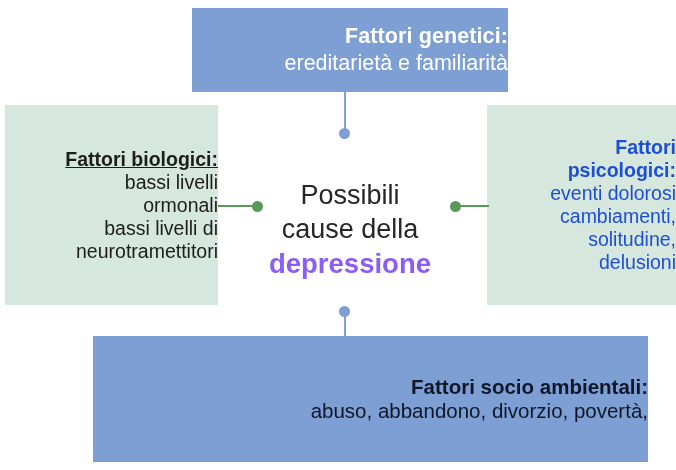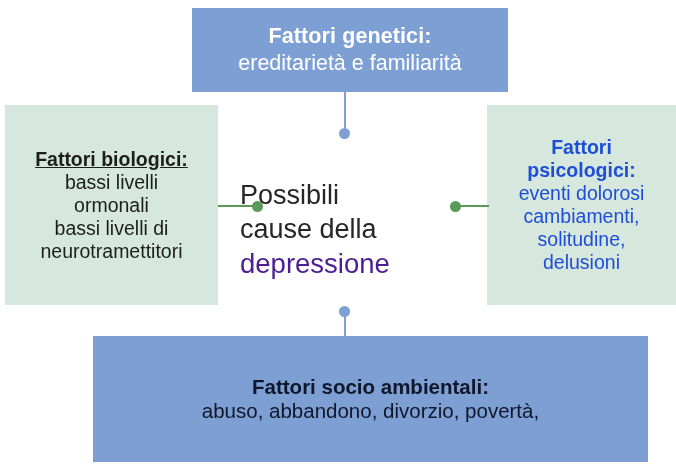--- a/index.html
+++ b/index.html
@@ -18,21 +18,21 @@
     width: 676px;
     height: 470px;
     background: #ffffff;
   }
 
   .box {
     position: absolute;
     box-sizing: border-box;
     display: flex;
     flex-direction: column;
-    align-items: center;
+    align-items: flex-end;
     justify-content: center;
     text-align: center;
     line-height: 1.18;
   }
   .box .title {
     font-weight: bold;
     display: block;
   }
   .box .body {
     display: block;
@@ -86,31 +86,32 @@
     background: #7e9fd4;
     color: #0f172a;
     font-size: 20.5px;
   }
   #box-socio .title { font-size: 20.5px; }
   #box-socio .body  { font-size: 20.5px; }
 
   
   #center-label {
     position: absolute;
-    left: 240px;
+    left: 250px;
     top: 178px;
     width: 200px;
+    text-align: center;
     line-height: 1.27;
     font-size: 27px;
     color: #262626;
   }
   #center-label .emph {
     display: block;
-    color: #4c1d95;
-    font-weight: normal;
+    color: #8b5cf6;
+    font-weight: bold;
     font-size: 27.5px;
   }
   #center-label .plain { display: block; }
 
   
   .conn-line {
     position: absolute;
   }
   .conn-dot {
     position: absolute;

